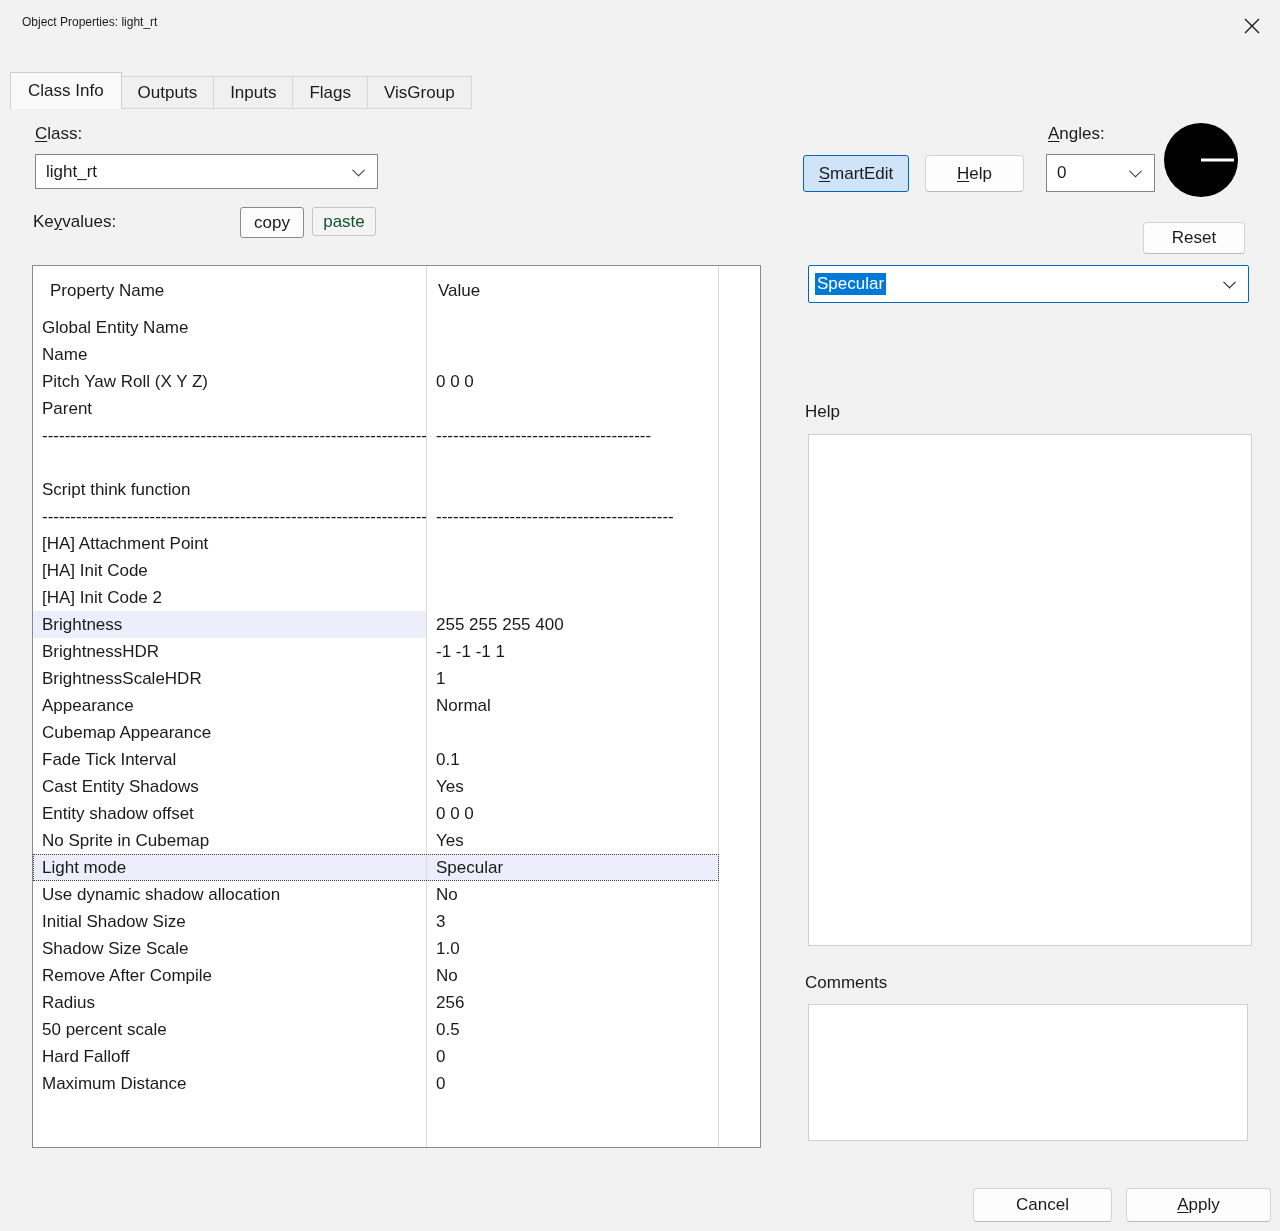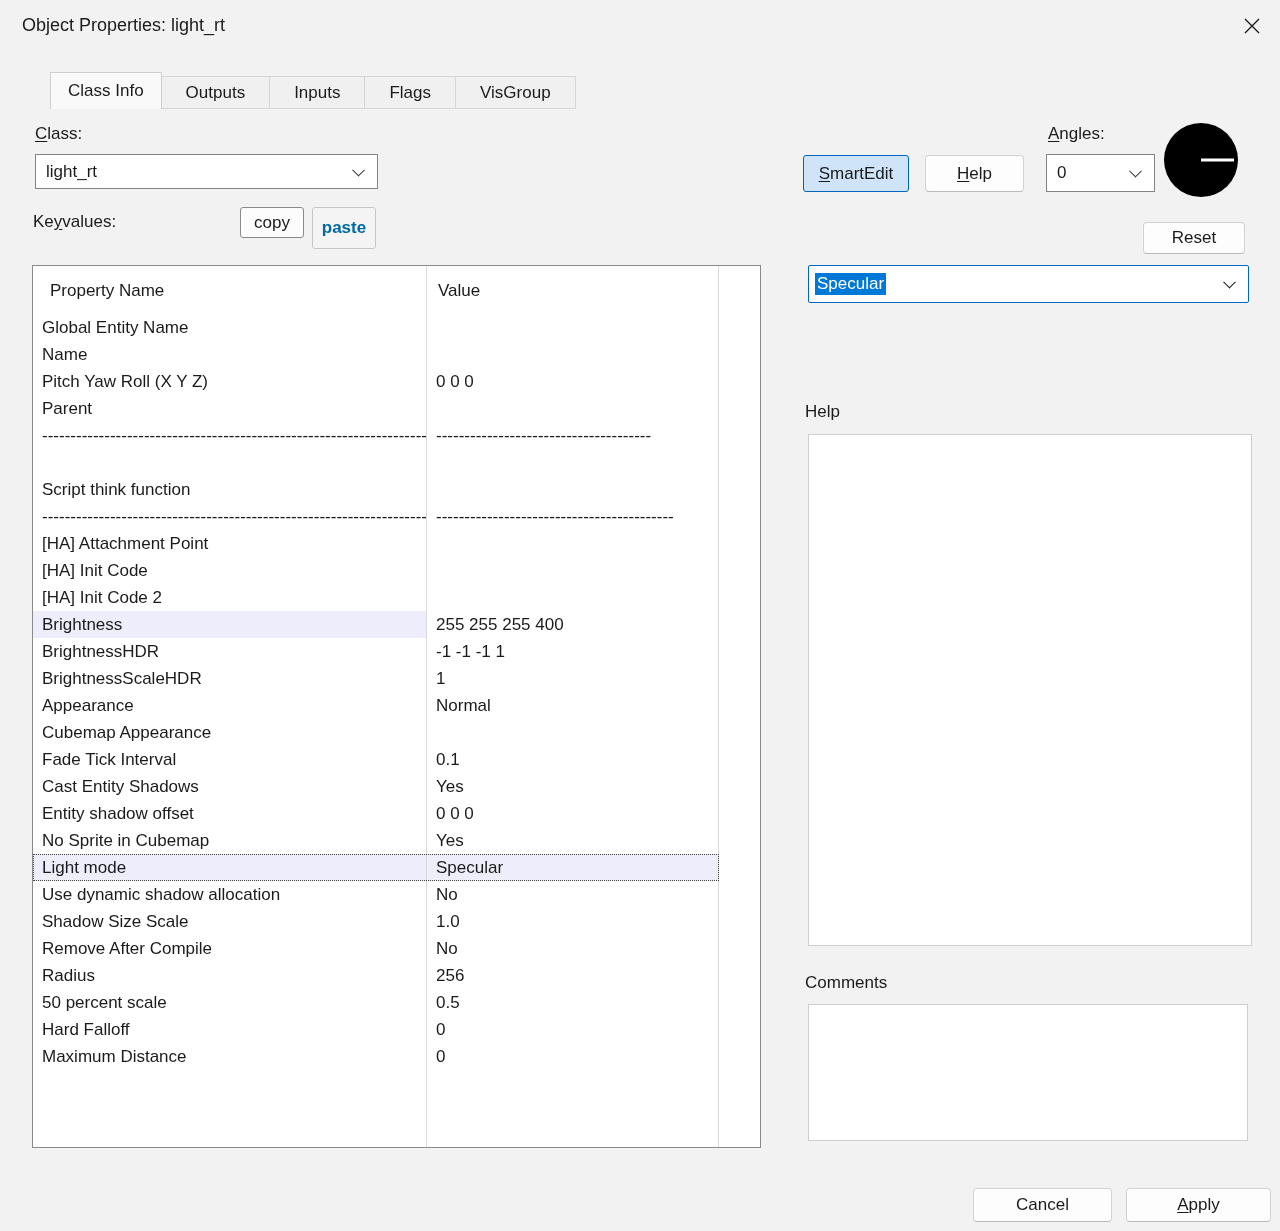--- a/index.html
+++ b/index.html
@@ -8,30 +8,30 @@
     font-family: "Liberation Sans", sans-serif;
     background: #f2f2f2;
     color: #1b1b1b;
     position: relative;
     overflow: hidden;
     font-size: 17px;
   }
 
   
   .titlebar { position: absolute; left: 0; top: 0; width: 1280px; height: 52px; }
-  .title { position: absolute; left: 22px; top: 15px; font-size: 18px; }
+  .title { position: absolute; left: 22px; top: 15px; font-size: 12px; }
   .close-btn {
     position: absolute; right: 12px; top: 11px; width: 32px; height: 30px;
     display: flex; align-items: center; justify-content: center; cursor: pointer;
   }
 
   
-  .tabstrip { position: absolute; left: 10px; top: 72px; height: 37px; display: flex; align-items: flex-end; margin-left: 40px; }
+  .tabstrip { position: absolute; left: 10px; top: 72px; height: 37px; display: flex; align-items: flex-end; }
   .tab {
-    height: 33px; line-height: 32px; padding: 0 24px;
+    height: 33px; line-height: 32px; padding: 0 16px;
     background: #f0f0f0; border: 1px solid #d6d6d6; margin-left: -1px;
     white-space: nowrap; cursor: default;
   }
   .tab.active {
     height: 37px; line-height: 36px; padding: 0 17px;
     background: #f9f9f9; border: 1px solid #cfcfcf; border-bottom: none;
     position: relative; z-index: 2; margin-left: 0;
   }
 
   
@@ -47,23 +47,23 @@
   }
   .class-combo { left: 35px; top: 154px; width: 343px; height: 35px; }
 
   .keyvalues-label { position: absolute; left: 33px; top: 212px; }
   .copy-btn {
     position: absolute; left: 240px; top: 207px; width: 64px; height: 31px;
     background: #fcfcfc; border: 1px solid #8a8a8a; border-radius: 3px;
     display: flex; align-items: center; justify-content: center; cursor: pointer;
   }
   .paste-btn {
-    position: absolute; left: 312px; top: 207px; width: 64px; height: 42px;
-    background: #f4f4f4; border: 1px solid #c6c6c6; border-radius: 3px; color: #0369a1;
-    display: flex; align-items: center; justify-content: center; font-weight: bold;
+    position: absolute; left: 312px; top: 207px; width: 64px; height: 29px;
+    background: #f4f4f4; border: 1px solid #c6c6c6; border-radius: 3px; color: #14532d;
+    display: flex; align-items: center; justify-content: center;
   }
 
   
   .ptable {
     position: absolute; left: 32px; top: 265px; width: 729px; height: 883px;
     background: #fff; border: 1px solid #8a8a8a; overflow: hidden;
   }
   .vline { position: absolute; top: 0; bottom: 0; width: 1px; background: #dadada; z-index: 5; }
   .v1 { left: 393px; } .v2 { left: 685px; }
   .thead { position: absolute; left: 0; top: 0; right: 0; height: 48px; }
@@ -253,20 +253,24 @@
         <div class="trow">
           <div class="cell name hl">Light mode</div>
           <div class="cell value hl">Specular</div>
           <div class="focus-rect"></div>
         </div>
         <div class="trow">
           <div class="cell name">Use dynamic shadow allocation</div>
           <div class="cell value">No</div>
         </div>
         <div class="trow">
+          <div class="cell name">Initial Shadow Size</div>
+          <div class="cell value">3</div>
+        </div>
+        <div class="trow">
           <div class="cell name">Shadow Size Scale</div>
           <div class="cell value">1.0</div>
         </div>
         <div class="trow">
           <div class="cell name">Remove After Compile</div>
           <div class="cell value">No</div>
         </div>
         <div class="trow">
           <div class="cell name">Radius</div>
           <div class="cell value">256</div>

